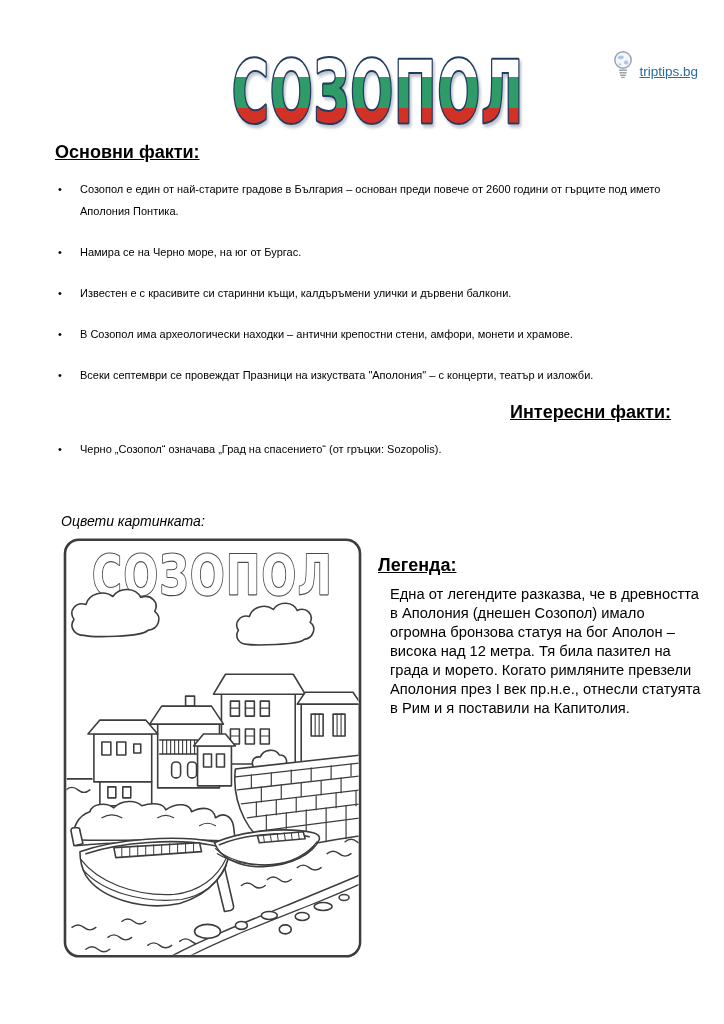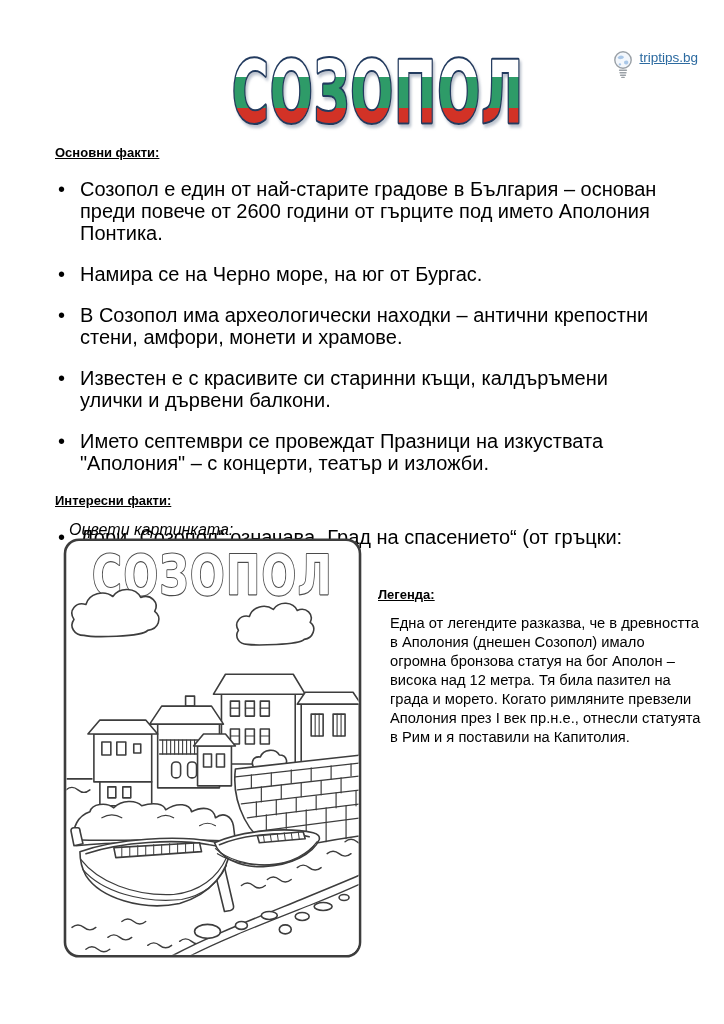--- a/index.html
+++ b/index.html
@@ -3,49 +3,49 @@
 <meta charset="utf-8">
 <style>
   html,body { margin:0; padding:0; background:#e8e8e8; }
   .page {
     position:relative; width:724px; height:1024px; margin:0 auto;
     background:#ffffff; overflow:hidden;
     font-family:"Liberation Sans", sans-serif; color:#111;
   }
 
   
-  .logo { position:absolute; top:50px; right:26px; display:flex; align-items:flex-start; gap:4px; }
+  .logo { position:absolute; top:50px; right:26px; display:flex; align-items:flex-end; gap:4px; }
   .logo a { color:#2c6aa0; font-size:13.5px; text-decoration:underline; }
 
   
   .title-svg { position:absolute; left:222px; top:48px; }
 
   
   .content { position:absolute; left:55px; top:143px; width:616px; }
   .section-heading {
-    margin:0; font-size:13px; font-weight:bold; color:#000;
+    margin:0; font-size:18px; font-weight:bold; color:#000;
     text-decoration:underline; line-height:19px;
   }
-  .heading-interesting { margin-top:17px; }
+  .heading-interesting { margin-top:17px;text-align:right; }
   ul.facts { list-style:none; margin:16px 0 0 0; padding:0; }
   ul.facts li {
-    position:relative; padding-left:25px; font-size:20px; line-height:22px; color:#000;
+    position:relative; padding-left:25px; font-size:11px; line-height:22px; color:#000;
   }
   ul.facts li + li { margin-top:19px; }
   ul.facts li::before { content:"\2022"; position:absolute; left:3px; top:0; }
 
   
   .coloring-caption {
-    position:absolute; left:57px; top:509px; margin:12px;
-    font-size:16px; font-style:italic; color:#000;
+    position:absolute; left:57px; top:509px; margin:4px;
+    font-size:14px; font-style:italic; color:#000;
   }
   .picture-svg { position:absolute; left:62px; top:536px; }
 
   
-  .legend { position:absolute; left:378px; top:585px; width:326px; }
+  .legend { position:absolute; left:378px; top:556px; width:326px; }
   .legend p {
     margin:10px 0 0 12px; font-size:14.7px; line-height:19px; color:#000;
     hyphens:manual;
   }
 </style>
 </head>
 <body>
 
 <div class="page">
 
@@ -84,28 +84,28 @@
       </filter>
     </defs>
     <text transform="translate(156 74) scale(0.59 1)" text-anchor="middle" font-family="DejaVu Sans, sans-serif" font-weight="bold" font-size="85" letter-spacing="2" fill="url(#flagGrad)" stroke="#223a5e" stroke-width="4.2" paint-order="stroke" stroke-linejoin="round" filter="url(#ds)">СОЗОПОЛ</text>
   </svg>
 
   <div class="content">
     <h2 class="section-heading">Основни факти:</h2>
     <ul class="facts">
       <li>Созопол е един от най-старите градове в България – основан преди повече от 2600 години от гърците под името Аполония Понтика.</li>
       <li>Намира се на Черно море, на юг от Бургас.</li>
+      <li>Известен е с красивите си старинни къщи, калдъръмени улички и дървени балкони.</li>
       <li>В Созопол има археологически находки – антични крепостни стени, амфори, монети и храмове.</li>
-      <li>Известен е с красивите си старинни къщи, калдъръмени улички и дървени балкони.</li>
-      <li>Името септември се провеждат Празници на изкуствата "Аполония" – с концерти, театър и из­ложби.</li>
+      <li>Всеки септември се провеждат Празници на изкуствата "Аполония" – с концерти, театър и из­ложби.</li>
     </ul>
 
     <h2 class="section-heading heading-interesting">Интересни факти:</h2>
     <ul class="facts">
-      <li>Дори „Созопол“ означава „Град на спасението“ (от гръцки: Sozopolis).</li>
+      <li>Черно „Созопол“ означава „Град на спасението“ (от гръцки: Sozopolis).</li>
     </ul>
   </div>
 
   <p class="coloring-caption">Оцвети картинката:</p>
 
   <svg class="picture-svg" width="301" height="424" viewBox="0 0 302 424">
     <defs>
       <clipPath id="frame">
           <rect x="4.5" y="4.5" width="293" height="415" rx="12"></rect>
         </clipPath>

